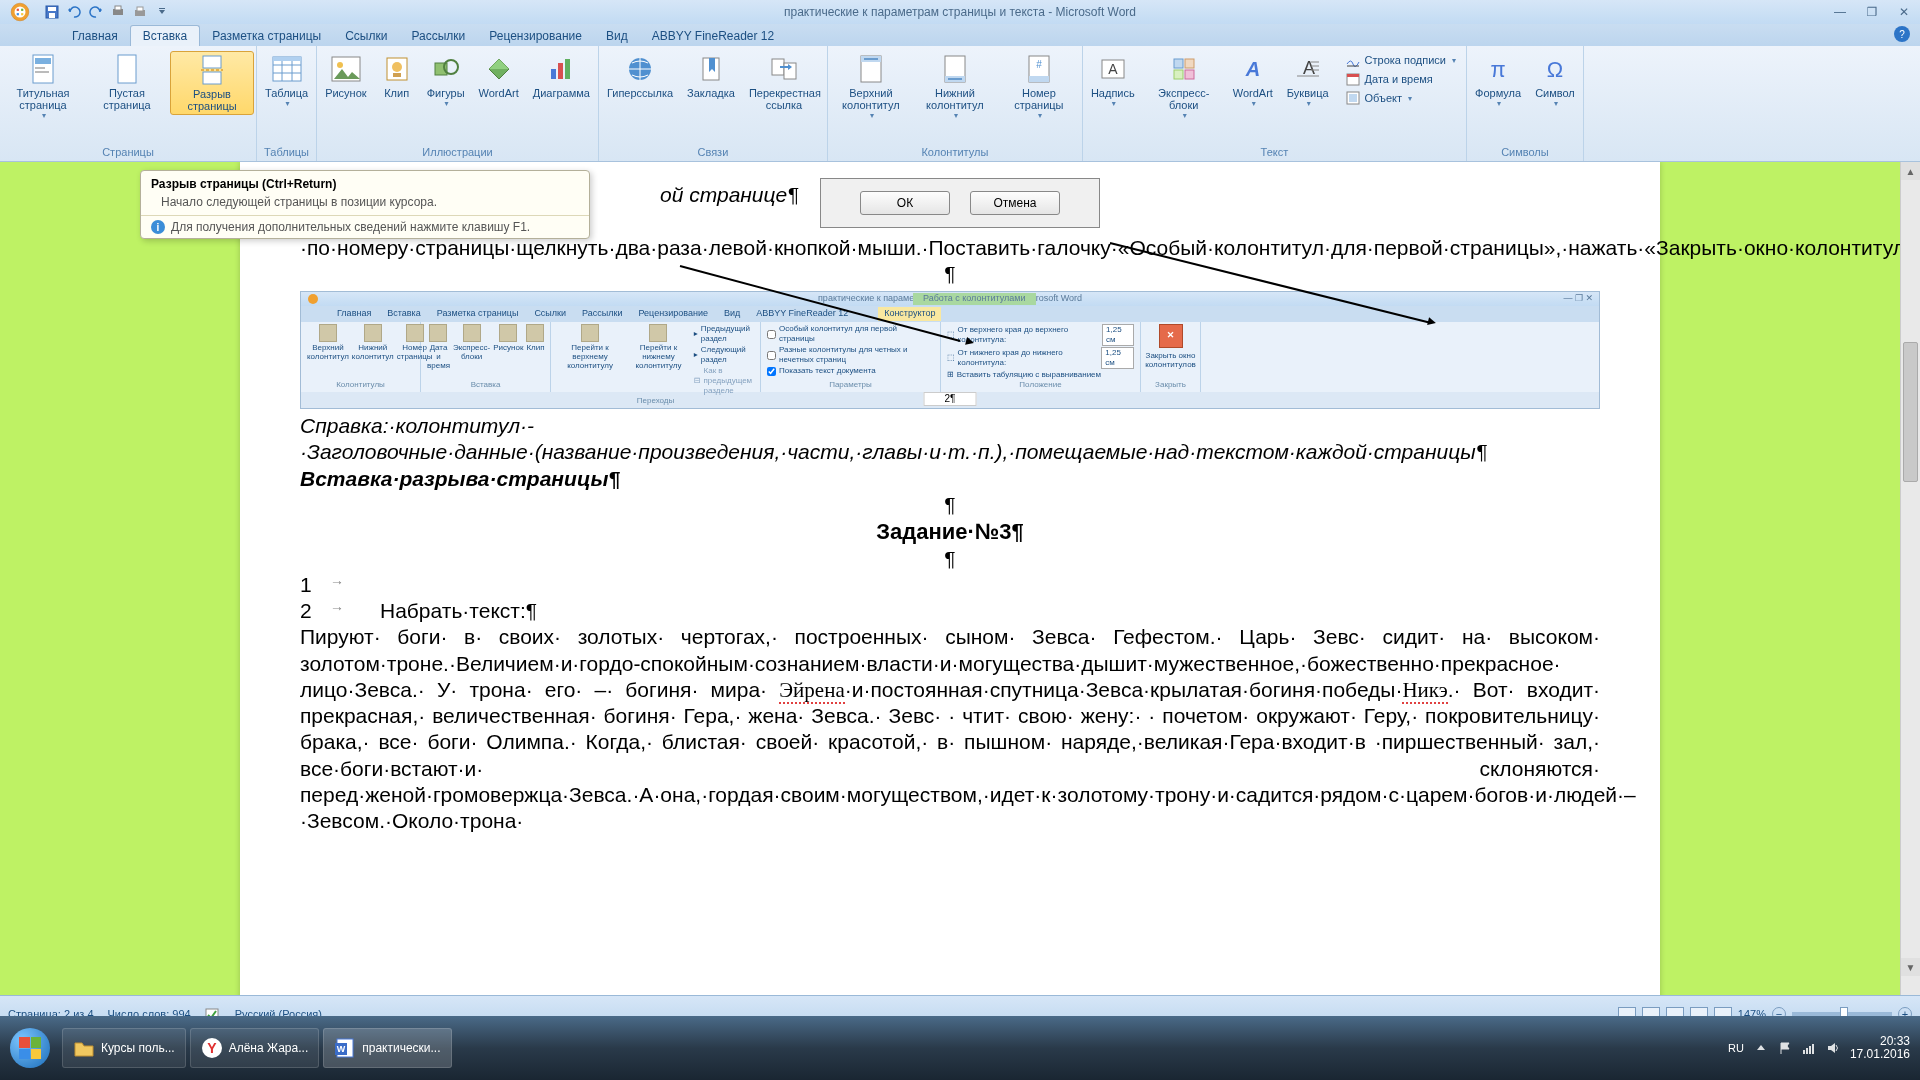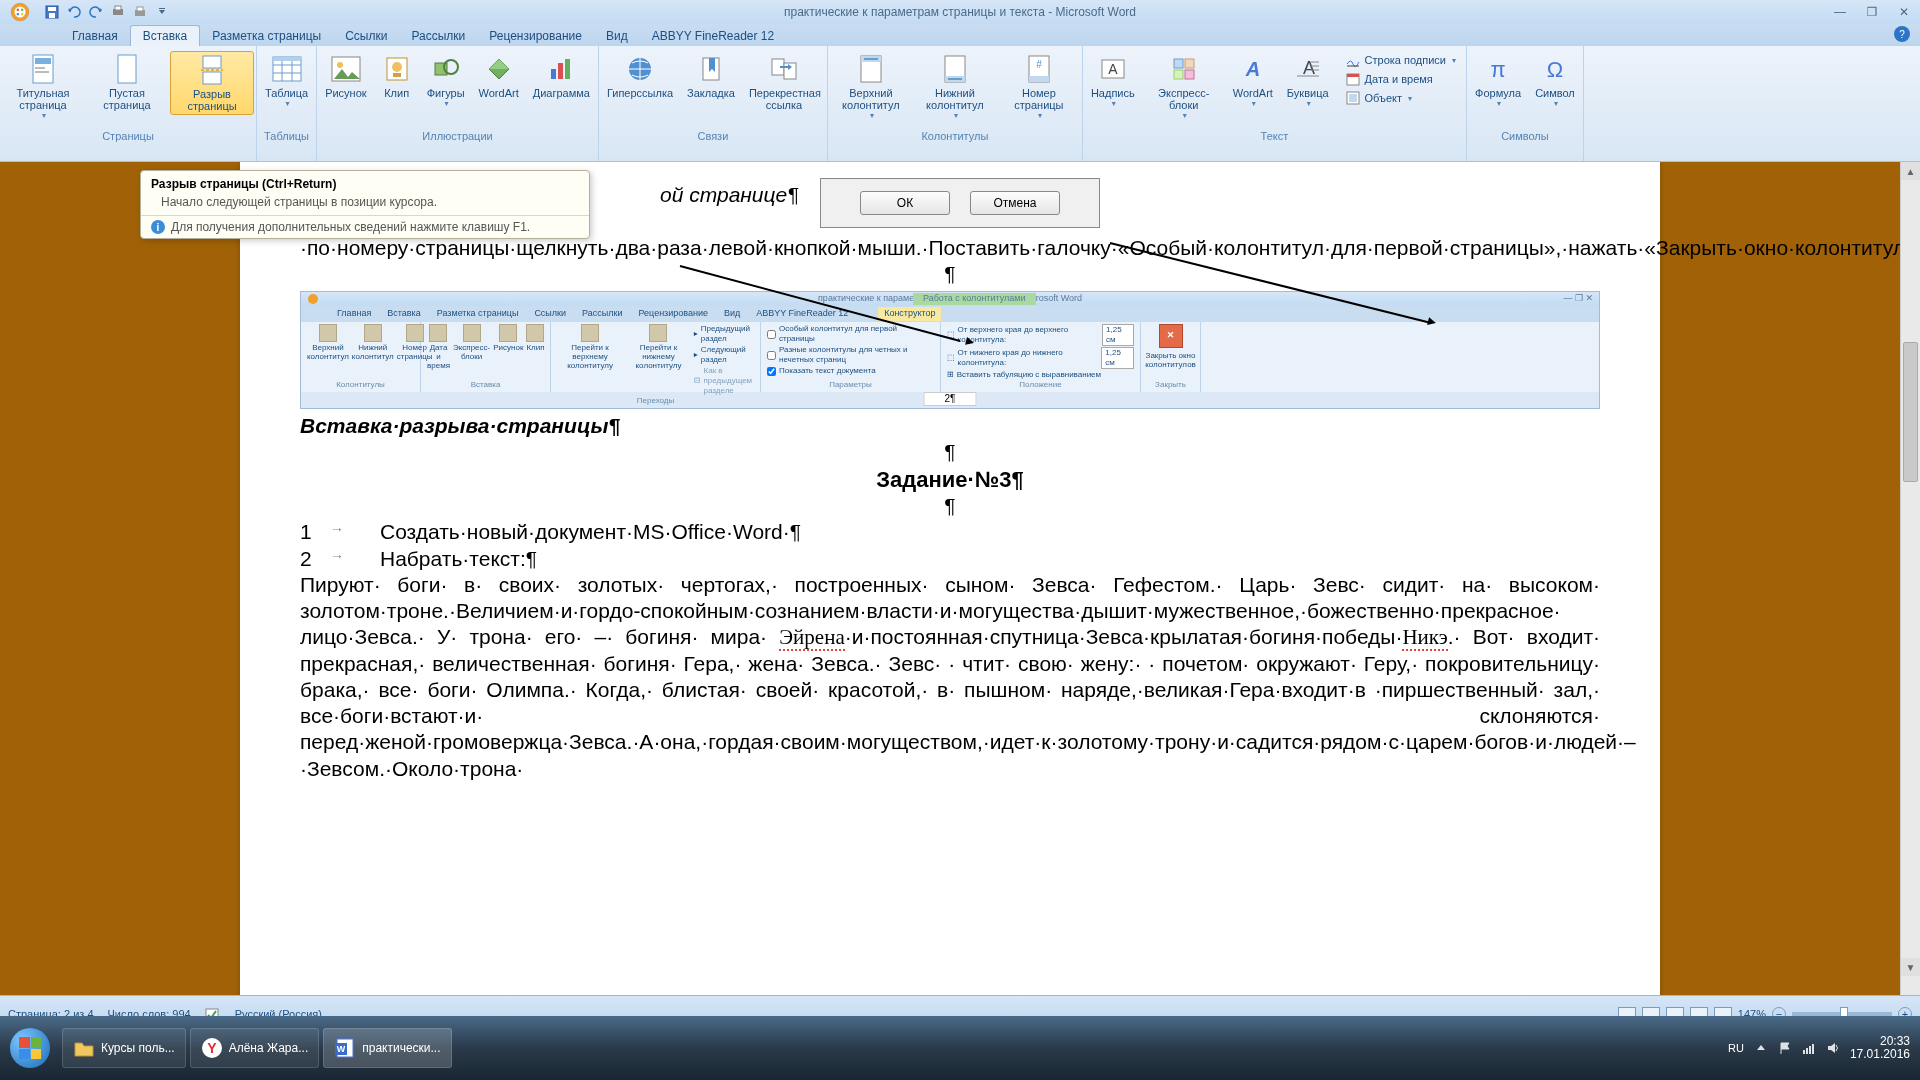--- a/index.html
+++ b/index.html
@@ -18,21 +18,21 @@
 
 .tabs-row { height: 22px; background: linear-gradient(#c9ddf1, #bcd5ee); display: flex; align-items: end; padding-left: 60px; font-size: 12px; position: relative; }
 .tab { padding: 3px 12px; color: #1c4f82; cursor: pointer; }
 .tab.active { background: #e9f1fa; border-top-left-radius: 3px; border-top-right-radius: 3px; border: 1px solid #9ab9d8; border-bottom: none; }
 .help-icon { position: absolute; right: 10px; top: 2px; width: 16px; height: 16px; border-radius: 50%; background: #2c74c7; color: #fff; font-size: 10px; display: flex; align-items: center; justify-content: center; }
 
 
 .ribbon { height: 116px; background: linear-gradient(#edf3fb, #d8e6f4); border-bottom: 1px solid #a8c2dd; display: flex; }
 .group { border-right: 1px solid #bcd3e9; padding: 3px 2px 0; display: flex; flex-direction: column; align-items: stretch; }
 .group-content { flex: 1; display: flex; align-items: flex-start; padding-top: 2px; gap: 2px; }
-.group-label { text-align: center; font-size: 11px; color: #5583b3; padding: 2px 0 19px; }
+.group-label { text-align: center; font-size: 11px; color: #5583b3; padding: 2px 0 3px; }
 .ribbon-btn { display: flex; flex-direction: column; align-items: center; padding: 2px 6px; cursor: pointer; border-radius: 3px; }
 .ribbon-btn.active { background: linear-gradient(#ffe9a5, #ffd86b); border: 1px solid #d9a33a; }
 .ribbon-btn .icon-box { width: 32px; height: 32px; display: flex; align-items: center; justify-content: center; margin-bottom: 2px; }
 .ribbon-btn .btn-label { font-size: 11px; color: #1c4f82; text-align: center; line-height: 12px; max-width: 70px; }
 .ribbon-stack { display: flex; flex-direction: column; gap: 1px; padding: 0 4px; }
 .ribbon-stack-item { display: flex; align-items: center; gap: 4px; font-size: 11px; color: #1c4f82; padding: 1px 4px; cursor: pointer; }
 .ribbon-stack-item .small-icon { width: 16px; height: 16px; }
 .dropdown-arrow { font-size: 8px; color: #5583b3; margin-left: 2px; }
 
 
@@ -40,21 +40,21 @@
 .tooltip-title { font-weight: bold; padding: 6px 10px 2px; }
 .tooltip-body { padding: 2px 10px 6px 20px; color: #555; }
 .tooltip-footer { border-top: 1px solid #ddd8b8; padding: 4px 10px; display: flex; align-items: center; gap: 6px; color: #555; }
 .tooltip-footer .info { width: 14px; height: 14px; border-radius: 50%; background: #3b8dd8; color: #fff; font-size: 10px; display: flex; align-items: center; justify-content: center; font-weight: bold; }
 
 
 .dialog { position: absolute; left: 820px; top: 178px; width: 280px; height: 50px; background: #f0f0f0; border: 1px solid #888; display: flex; align-items: center; justify-content: center; gap: 20px; z-index: 50; }
 .dialog button { width: 90px; height: 24px; font-size: 12px; background: linear-gradient(#fdfdfd, #e5e5e5); border: 1px solid #888; border-radius: 3px; cursor: pointer; }
 
 
-.doc-area { position: absolute; top: 162px; left: 0; right: 20px; bottom: 68px; background: #a16207; overflow: hidden; }
+.doc-area { position: absolute; top: 162px; left: 0; right: 20px; bottom: 68px; background: #bef264; overflow: hidden; }
 .page { background: #fff; margin: 0 auto; width: 1420px; min-height: 100%; box-shadow: 0 0 6px rgba(0,0,0,0.2); padding: 20px 60px; position: relative; }
 .doc-text { font-family: "Times New Roman", serif; font-size: 21px; color: #000; line-height: 1.25; }
 .doc-text p { margin: 0; }
 .heading { font-weight: bold; text-align: center; font-size: 22px; }
 .italic { font-style: italic; }
 .center { text-align: center; }
 .justify { text-align: justify; }
 .list-line { display: flex; }
 .list-num { width: 30px; }
 .list-tab { width: 50px; color: #888; font-size: 14px; }
@@ -606,28 +606,28 @@
               <div class="emb-grp-content" style="flex-direction:column;align-items:center;">
             <div class="emb-close-box">✕</div>
             <div class="emb-btn-lbl">Закрыть окно колонтитулов</div>
           </div>
               <div class="emb-grp-label">Закрыть</div>
             </div>
         </div>
         <div style="position:absolute;bottom:2px;left:50%;transform:translateX(-50%);background:#fff;border:1px solid #ccc;padding:0 20px;font-size:10px;">2¶</div>
       </div>
 
+      <p class="italic justify">Справка:·колонтитул·-·Заголовочные·данные·(название·произведения,·части,·главы·и·т.·п.),·помещаемые·над·текстом·каждой·страницы¶</p>
       <p class="italic" style="font-weight:bold;">Вставка·разрыва·страницы¶</p>
       <p class="center">¶</p>
       <p class="heading">Задание·№3¶</p>
       <p class="center">¶</p>
       <div class="list-line">
           <span class="list-num">1</span>
           <span class="list-tab">→</span>
-          <span>Создать·новый·документ·MS·Office·Word·¶</span>
         </div>
       <div class="list-line">
           <span class="list-num">2</span>
           <span class="list-tab">→</span>
           <span>Набрать·текст:¶</span>
         </div>
       <p class="justify">
         <span>Пируют· боги· в· своих· золотых· чертогах,· построенных· сыном· Зевса· Гефестом.· Царь· Зевс· сидит· на· высоком· золотом·троне.·Величием·и·гордо-спокойным·сознанием·власти·и·могущества·дышит·мужественное,·божественно·прекрасное· лицо·Зевса.· У· трона· его· –· богиня· мира· </span><span class="underline-red">Эйрена</span><span>·и·постоянная·спутница·Зевса·крылатая·богиня·победы·</span><span class="underline-red">Никэ</span><span>.· Вот· входит· прекрасная,· величественная· богиня· Гера,· жена· Зевса.· Зевс· · чтит· свою· жену:· · почетом· окружают· Геру,· покровительницу· брака,· все· боги· Олимпа.· Когда,· блистая· своей· красотой,· в· пышном· наряде,·великая·Гера·входит·в ·пиршественный· зал,· все·боги·встают·и· склоняются· перед·женой·громовержца·Зевса.·А·она,·гордая·своим·могуществом,·идет·к·золотому·трону·и·садится·рядом·с·царем·богов·и·людей·–·Зевсом.·Около·трона·</span>
       </p>
     </div>

